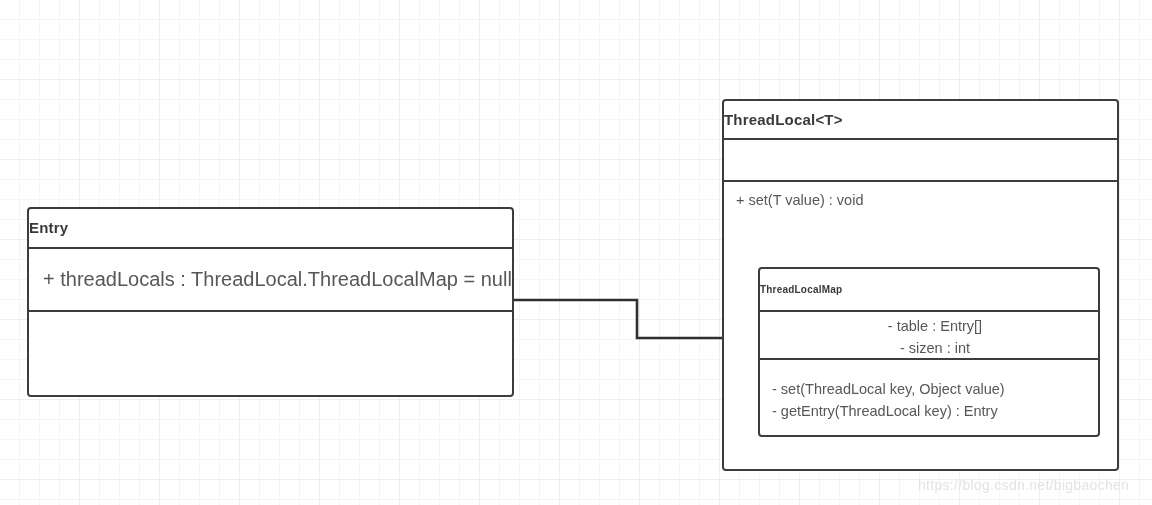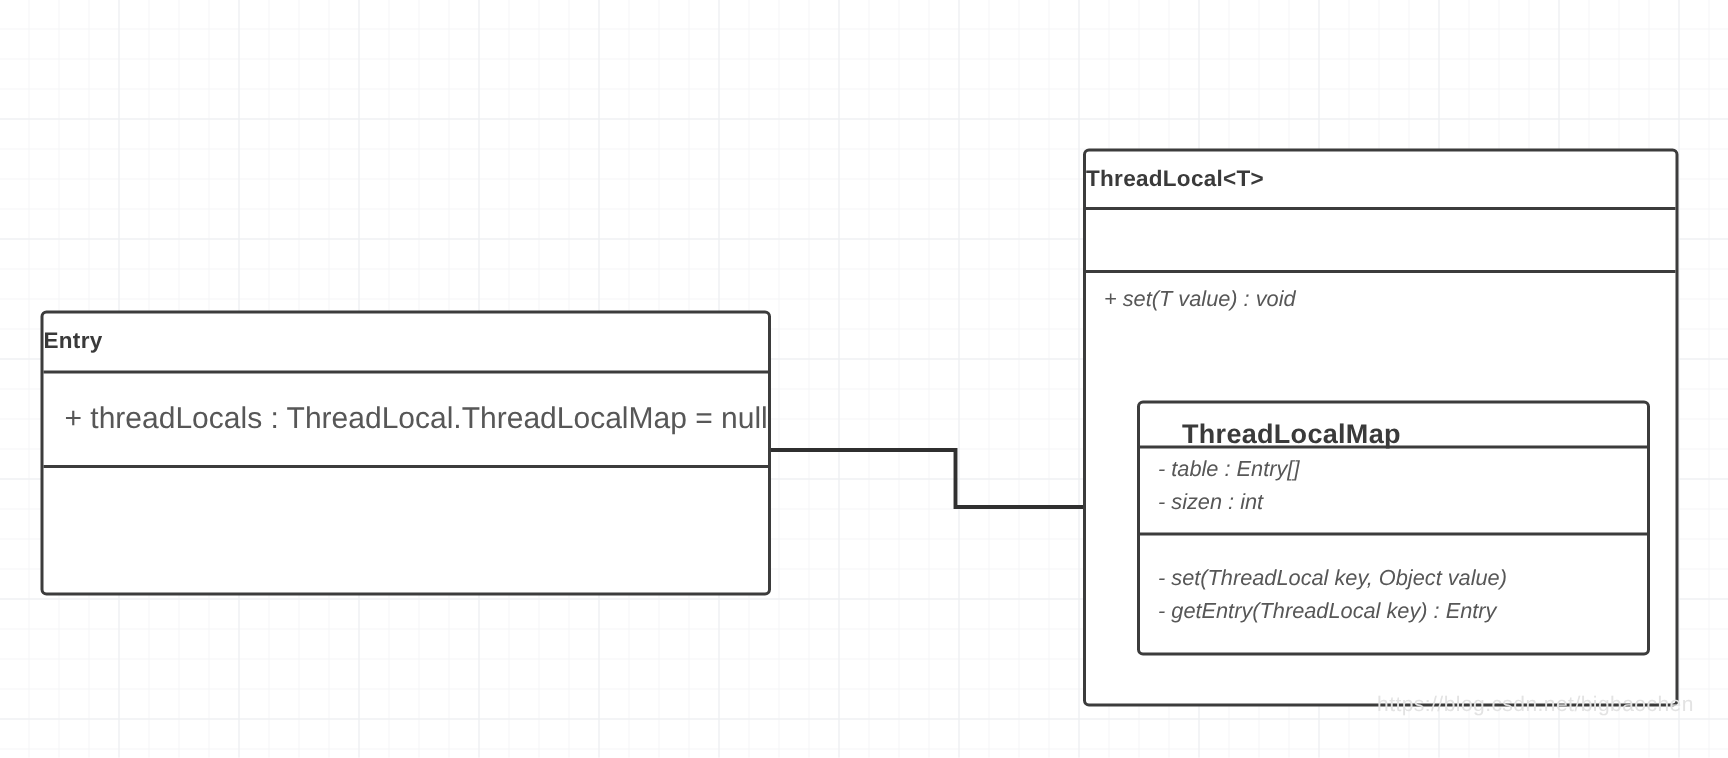--- a/index.html
+++ b/index.html
@@ -97,39 +97,38 @@
     height: 42px;
   }
   #threadlocal-box .method-section {
     height: 289px;
     padding-top: 7px;
   }
   #threadlocal-box .method-section .uml-line {
     padding-left: 12px;
     font-size: 14.5px;
     line-height: 22px;
-    font-style: italic;
   }
 
   
   #threadlocalmap-box {
     left: 34px;
     top: 166px;
     width: 342px;
     height: 170px;
   }
   #threadlocalmap-box .uml-title {
-    height: 28px;
+    height: 41px;
     line-height: 41px;
-    font-size: 18px;
-    margin-left: 28px;
+    font-size: 10px;
   }
   #threadlocalmap-box .attr-section {
-    height: 58px;
+    height: 48px;
     padding-top: 3px;
+    text-align: center;
   }
   #threadlocalmap-box .method-section {
     height: 79px;
     padding-top: 18px;
   }
   #threadlocalmap-box .uml-line {
     padding-left: 12px;
     font-size: 14.5px;
     line-height: 21px;
   }
@@ -141,21 +140,21 @@
     top: 0;
     width: 1152px;
     height: 505px;
     pointer-events: none;
   }
 
   
   #watermark {
     position: absolute;
     left: 918px;
-    top: 461px;
+    top: 477px;
     font-size: 14px;
     color: #e3e3e3;
     white-space: nowrap;
     letter-spacing: 0.3px;
   }
 </style>
 </head>
 <body>
 
 <div id="canvas">

